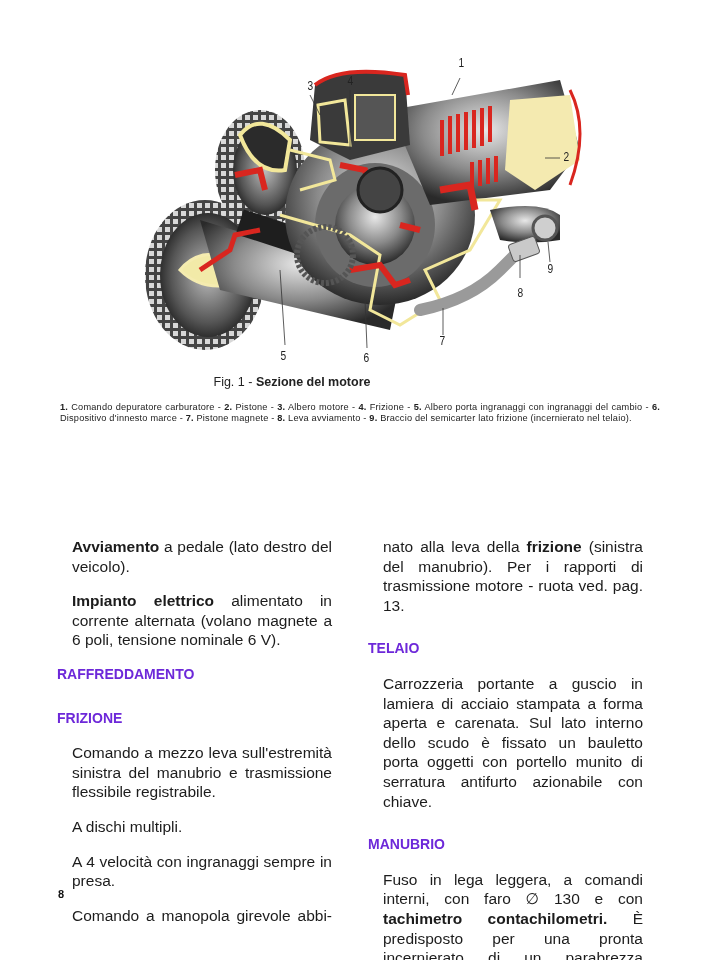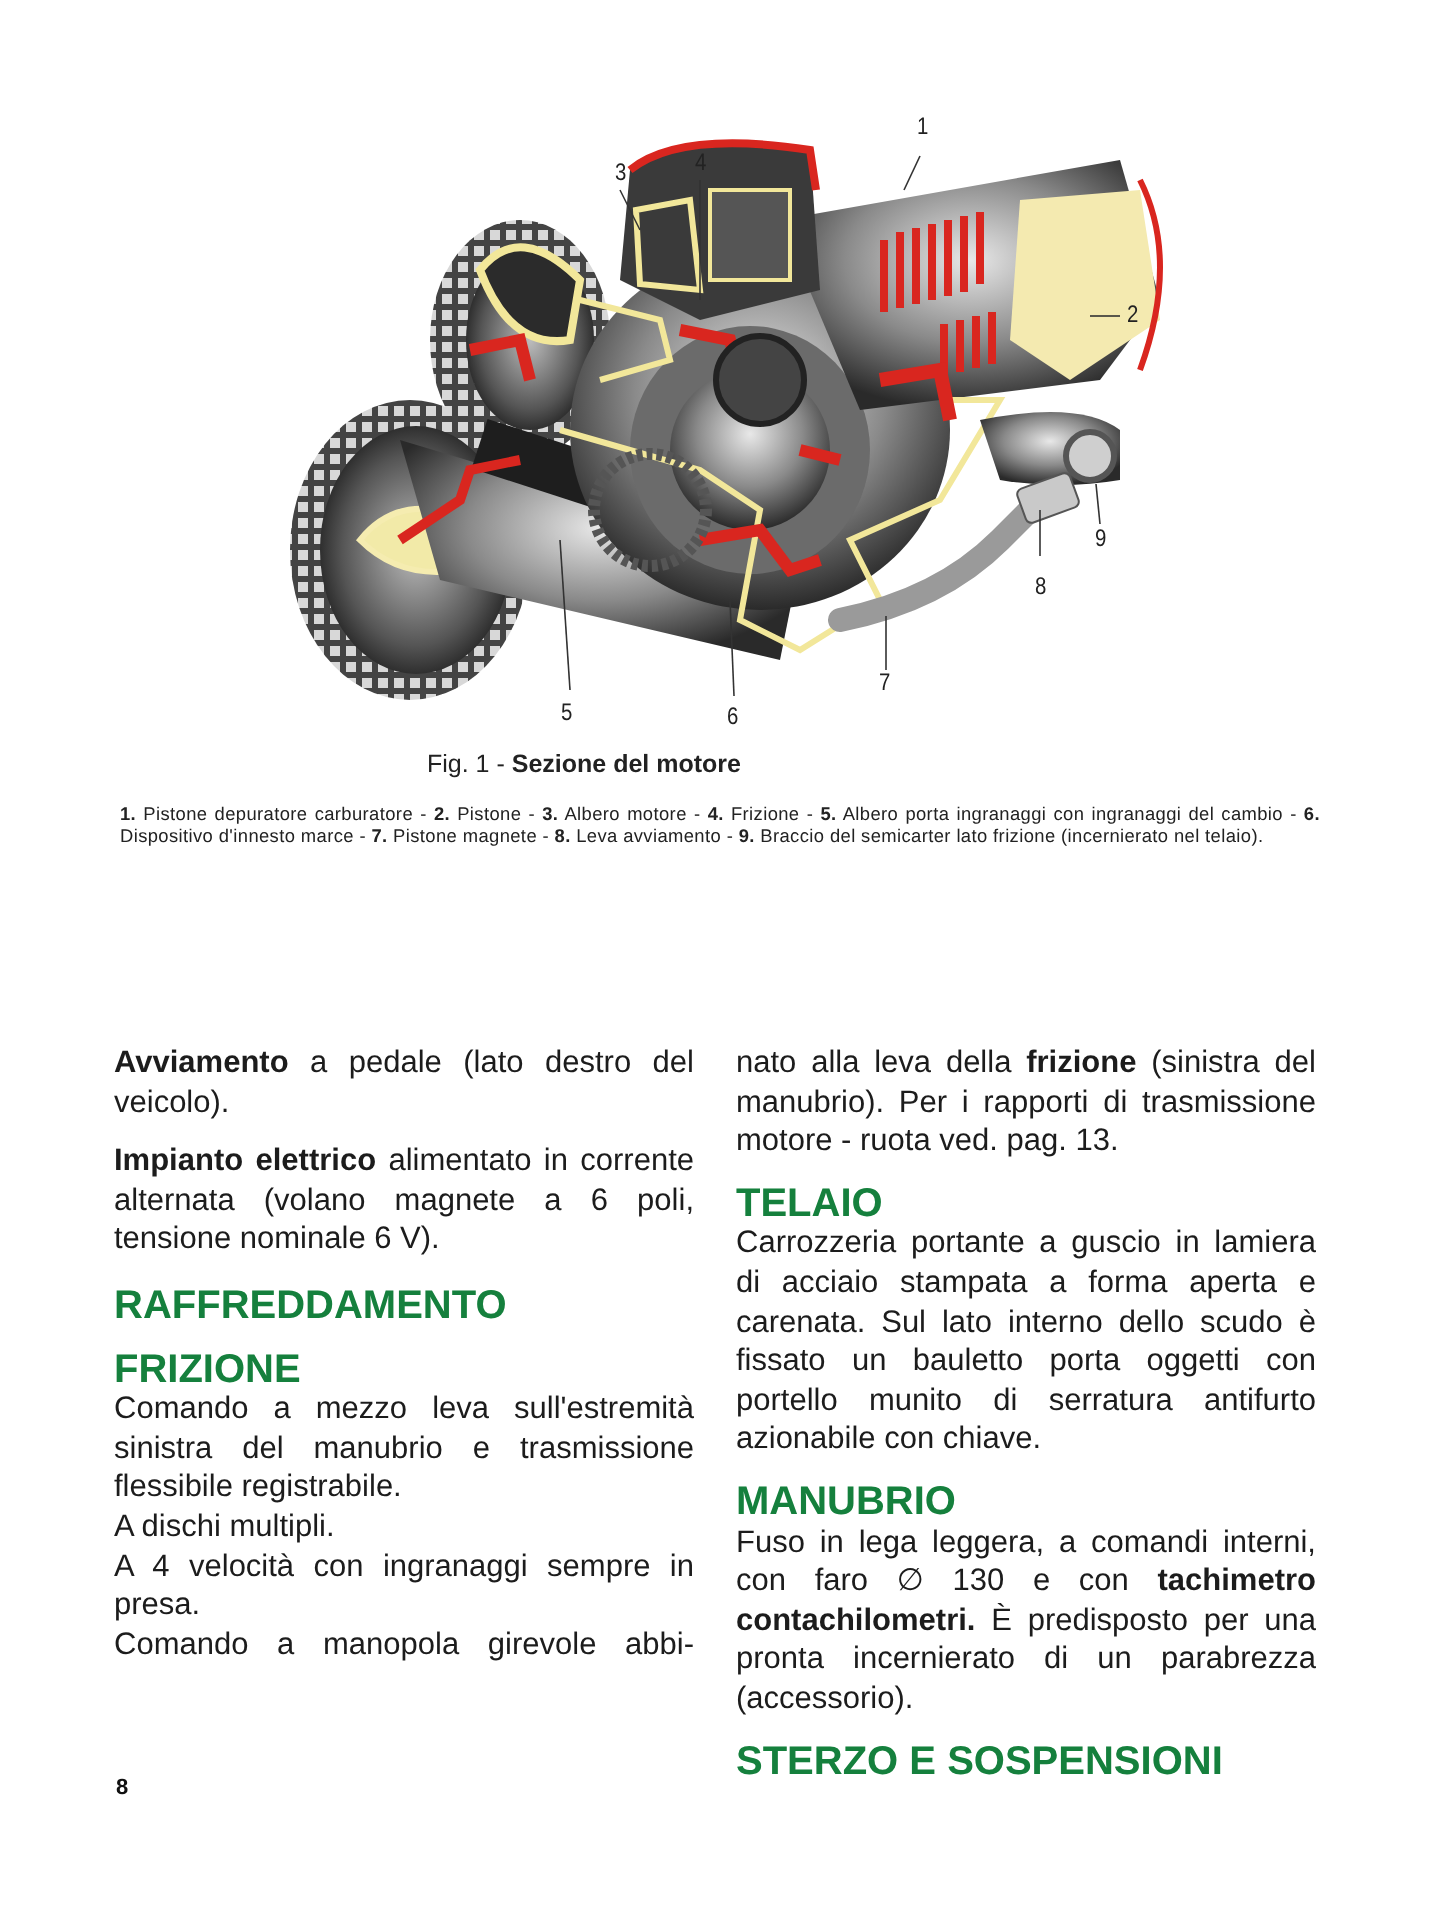--- a/index.html
+++ b/index.html
@@ -24,24 +24,24 @@
     position: absolute; left: 60px; top: 402px; width: 600px;
     font-size: 9.2px; line-height: 10.6px; text-align: justify; color: #222; letter-spacing: 0.2px;
   }
   .legend b { font-weight: bold; }
   .col {
     position: absolute; top: 522px; width: 290px; font-size: 15.5px; line-height: 19.6px;
     text-align: justify; color: #1c1c1c;
   }
   .col.left { left: 57px; }
   .col.right { left: 368px; top: 522px; width: 290px; }
-  .col p { margin: 0; }
+  .col p { margin: 15px; }
   .col .gap { margin-top: 10px; }
   .col h3 {
-    margin: 12px 0 0 0; font-size: 20px; line-height: 19.6px; font-weight: bold; color: #15803d;
+    margin: 24px 0 0 0; font-size: 14px; line-height: 19.6px; font-weight: bold; color: #6d28d9;
   }
   .col b { font-weight: bold; }
   .page-num {
     position: absolute; left: 58px; top: 888px; font-size: 11px; font-weight: bold; color: #111;
   }
 </style>
 </head>
 <body>
 
 <div class="figure">
@@ -138,21 +138,21 @@
   <span class="callout" style="left:299px;top:284px;">7</span>
   <span class="callout" style="left:377px;top:236px;">8</span>
   <span class="callout" style="left:407px;top:212px;">9</span>
 </div>
 
 <div class="caption-title">
   <span>Fig. 1 - </span><b>Sezione del motore</b>
 </div>
 
 <div class="legend">
-  <b>1.</b> <span>Pistone depuratore carburatore</span> -
+  <b>1.</b> <span>Comando depuratore carburatore</span> -
   <b>2.</b> <span>Pistone</span> -
   <b>3.</b> <span>Albero motore</span> -
   <b>4.</b> <span>Frizione</span> -
   <b>5.</b> <span>Albero porta ingranaggi con ingranaggi del cambio</span> -
   <b>6.</b> <span>Dispositivo d'innesto marce</span> -
   <b>7.</b> <span>Pistone magnete</span> -
   <b>8.</b> <span>Leva avviamento</span> -
   <b>9.</b> <span>Braccio del semicarter lato frizione (incernierato nel telaio).</span>
 </div>
 

